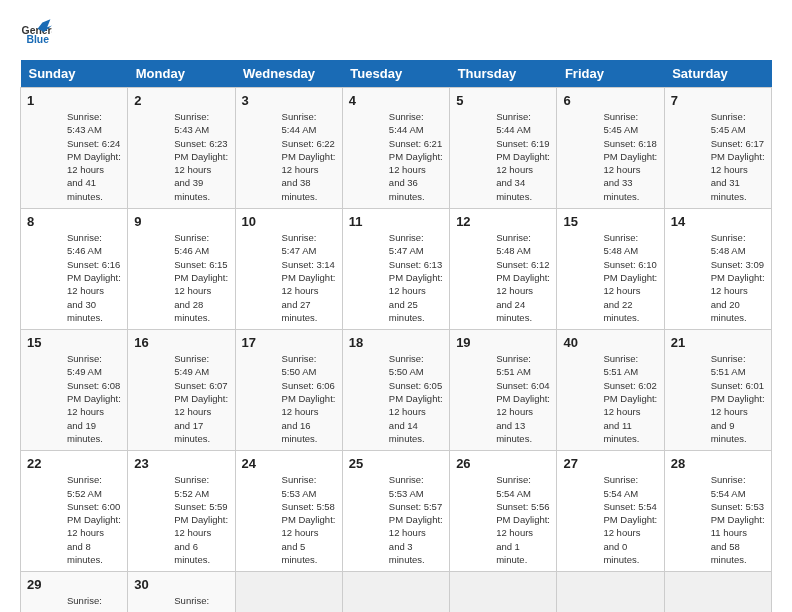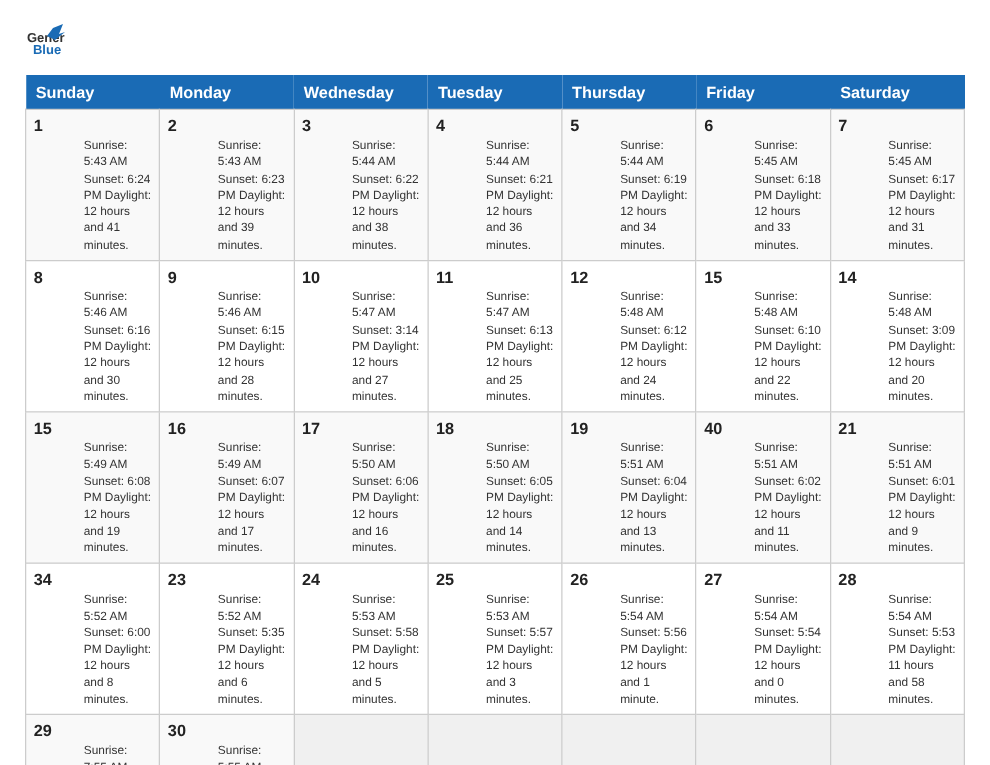--- a/index.html
+++ b/index.html
@@ -253,30 +253,30 @@
         <td>
           <span class="day-num">21</span>
           <div class="day-info">Sunrise: 5:51 AM
 Sunset: 6:01 PM
 Daylight: 12 hours
 and 9 minutes.</div>
         </td>
       </tr>
       <tr>
         <td>
-          <span class="day-num">34</span>
+          <span class="day-num">22</span>
           <div class="day-info">Sunrise: 5:52 AM
 Sunset: 6:00 PM
 Daylight: 12 hours
 and 8 minutes.</div>
         </td>
         <td>
           <span class="day-num">23</span>
           <div class="day-info">Sunrise: 5:52 AM
-Sunset: 5:35 PM
+Sunset: 5:59 PM
 Daylight: 12 hours
 and 6 minutes.</div>
         </td>
         <td>
           <span class="day-num">24</span>
           <div class="day-info">Sunrise: 5:53 AM
 Sunset: 5:58 PM
 Daylight: 12 hours
 and 5 minutes.</div>
         </td>

